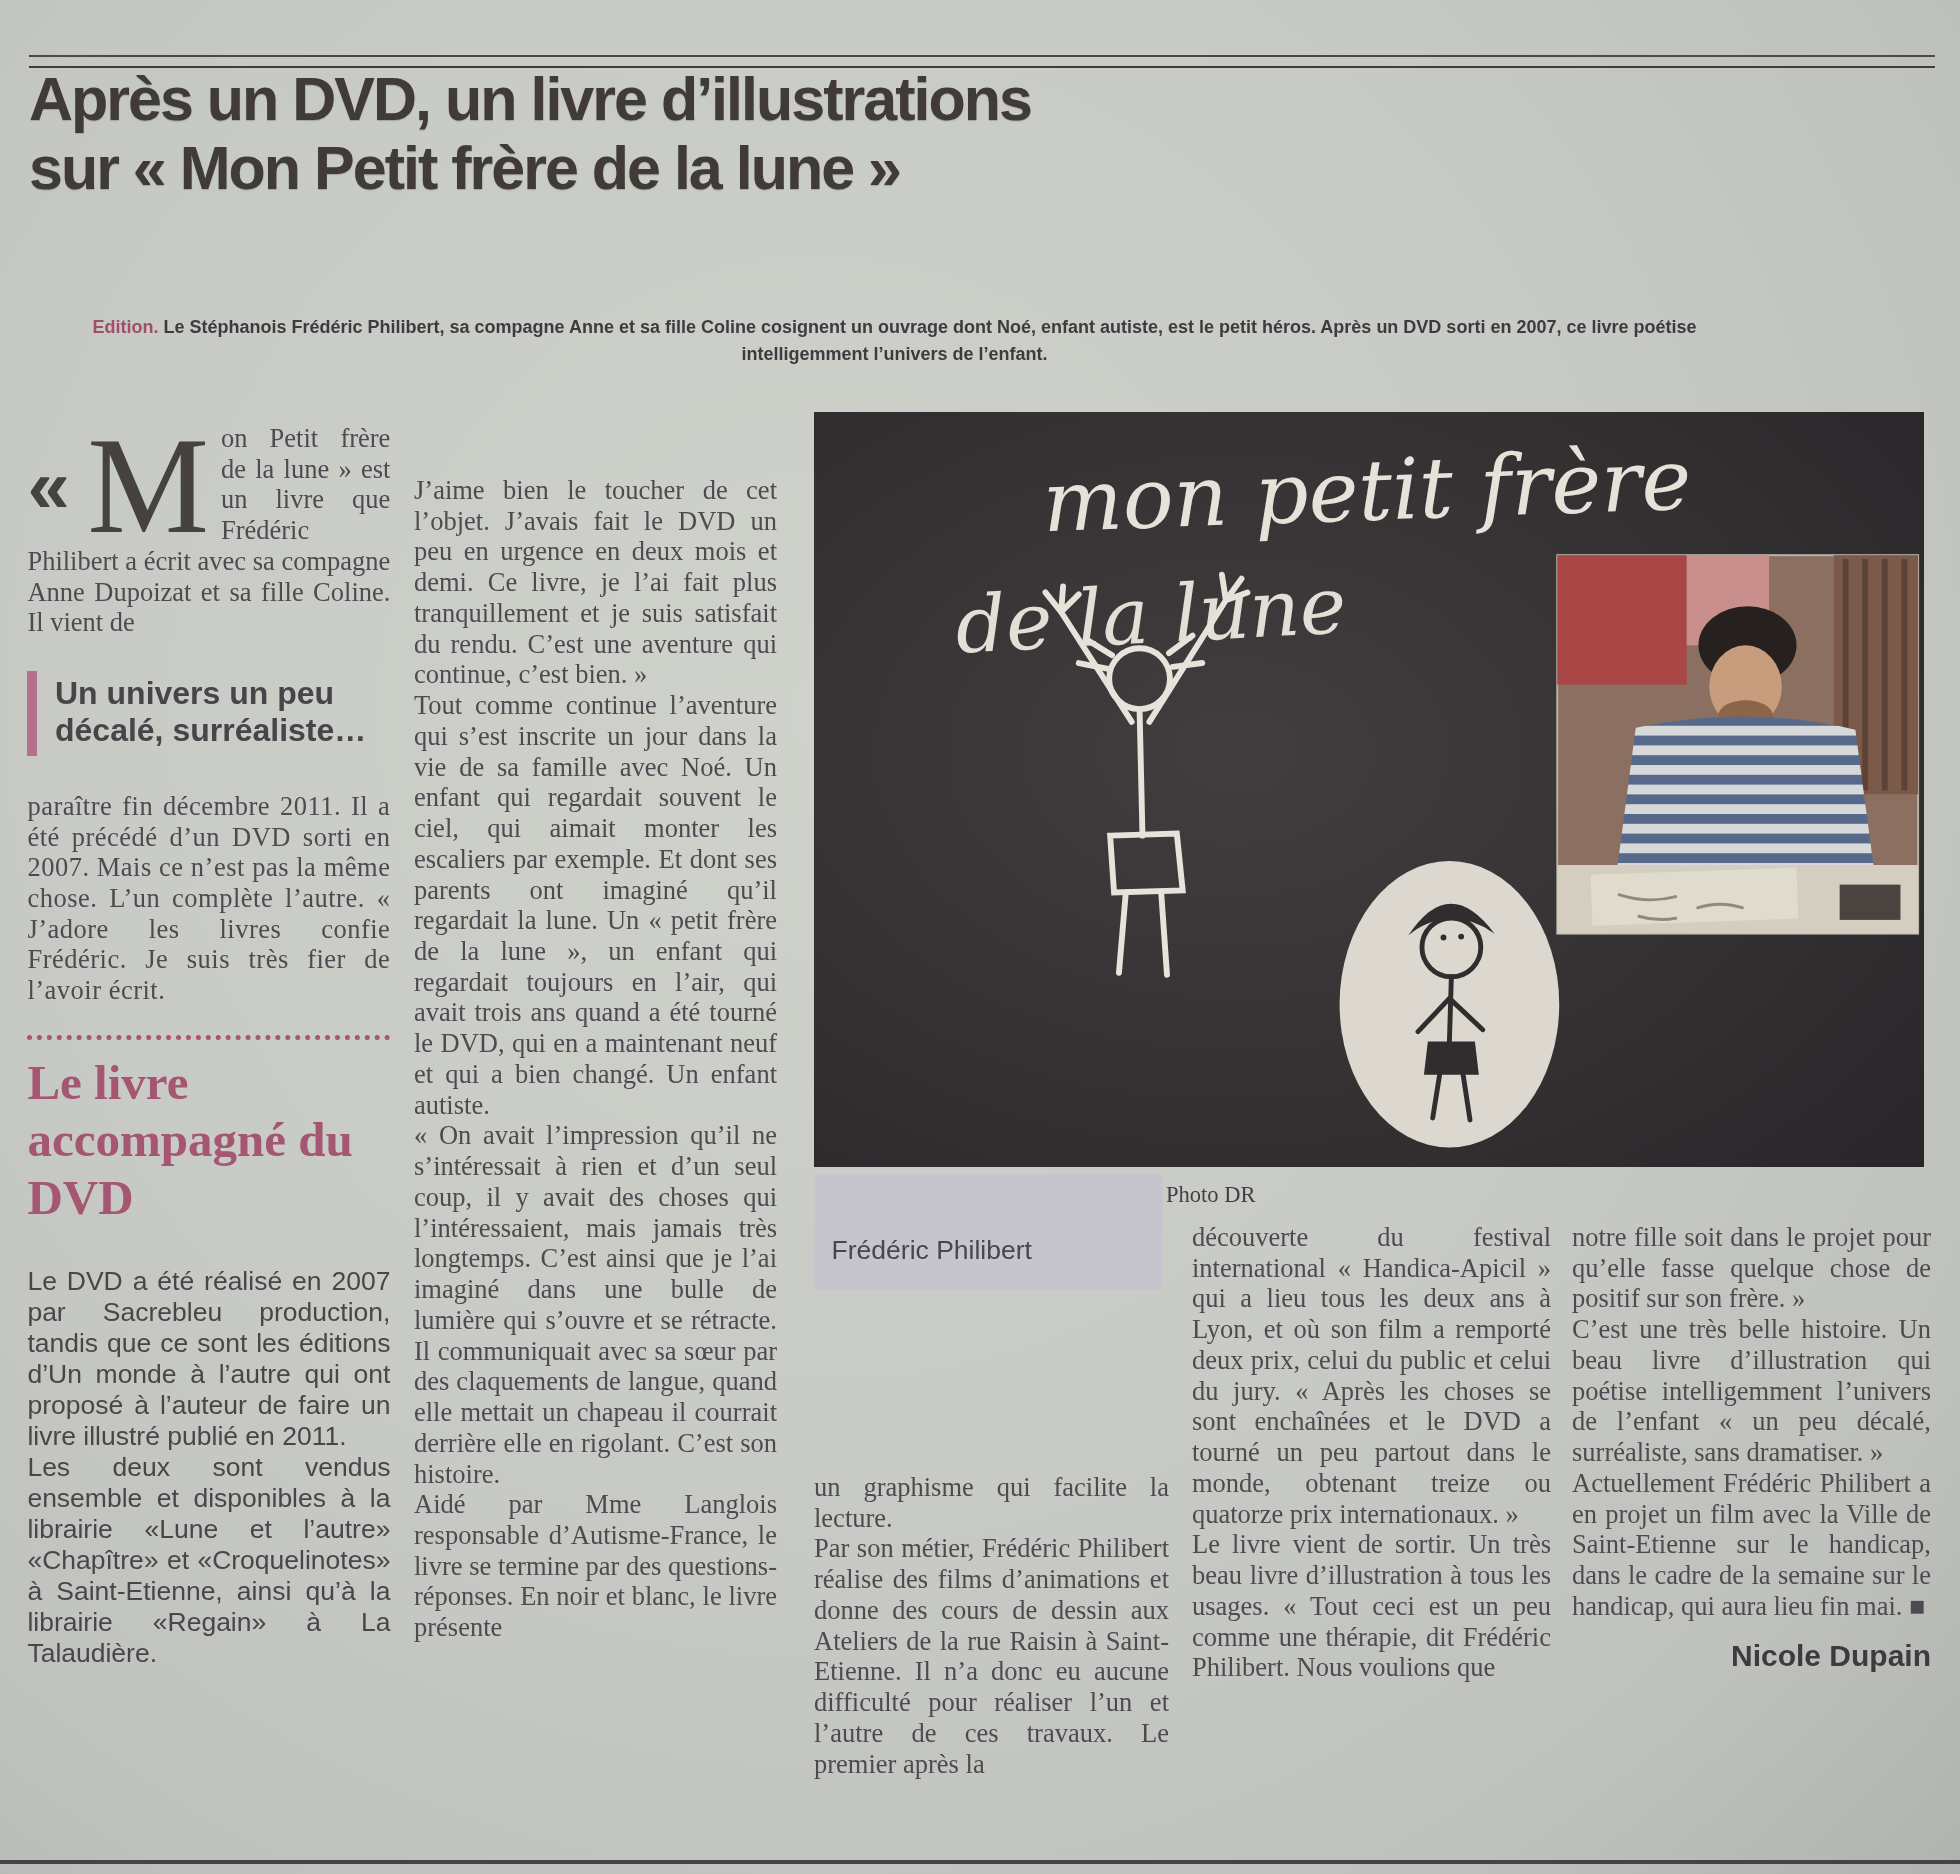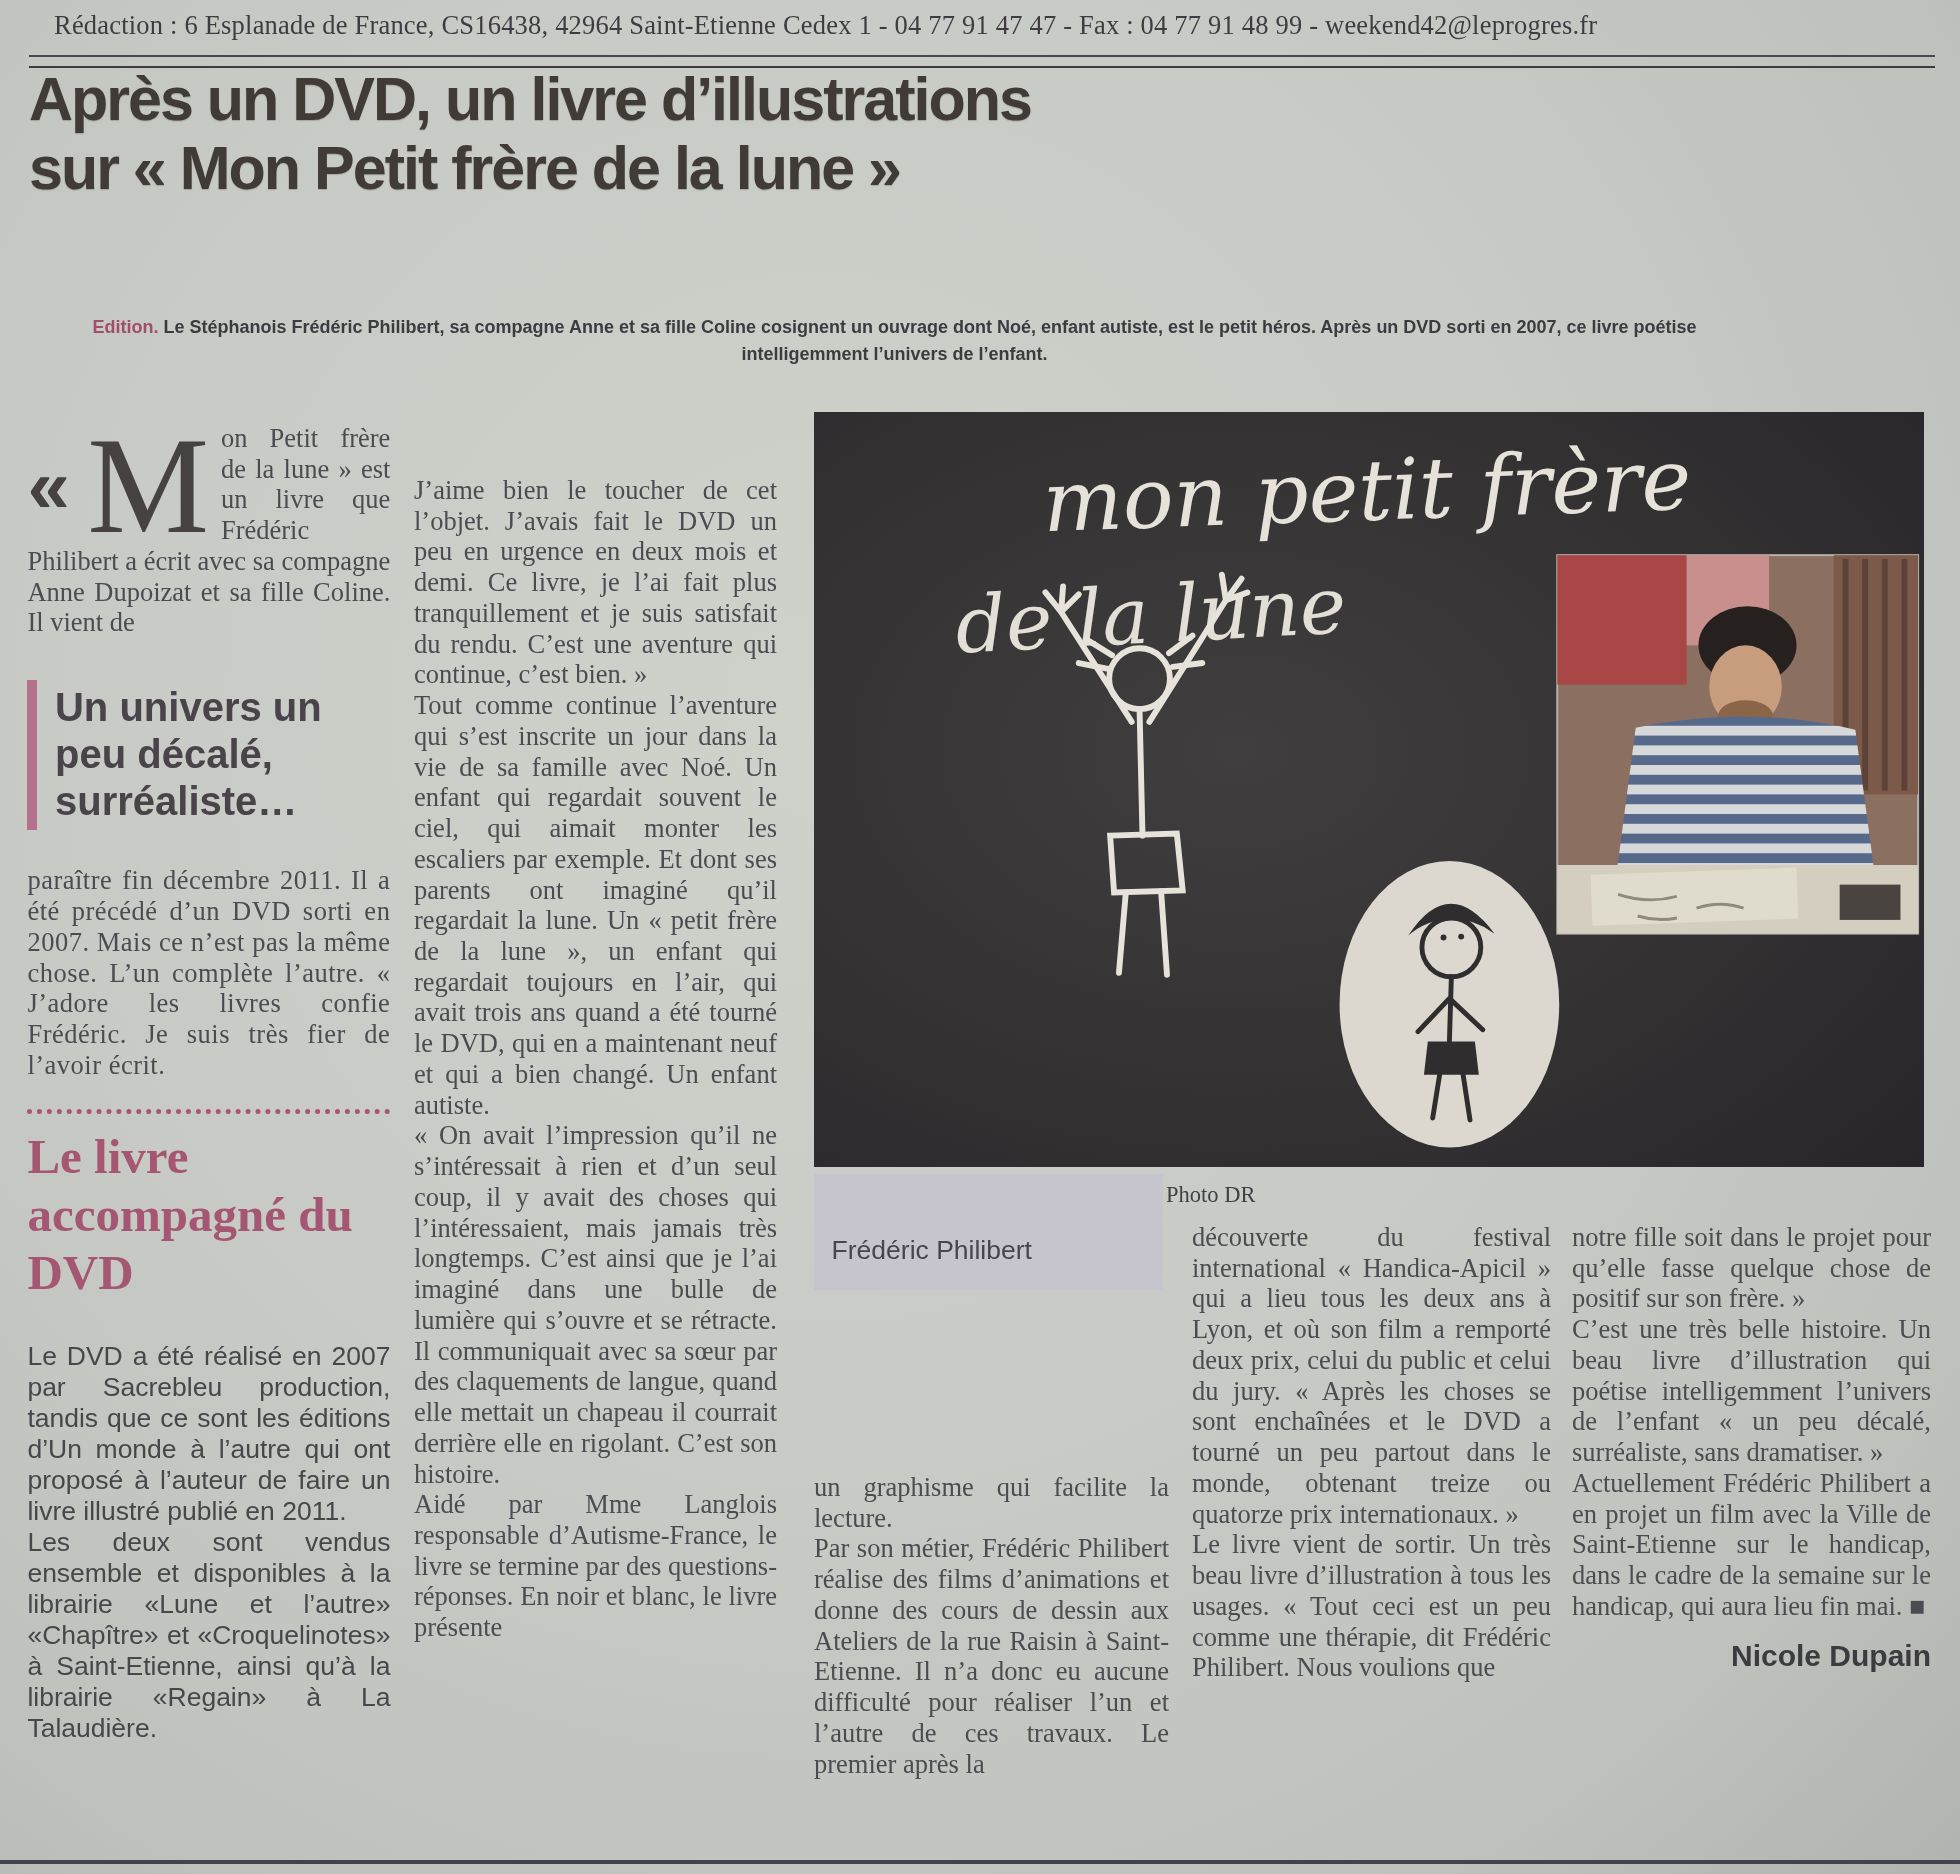--- a/index.html
+++ b/index.html
@@ -25,22 +25,22 @@
   .kicker{color:#a04e6c;}
   
   .col{position:absolute;text-align:justify;}
   .col p{margin:0;font-size:26.5px;line-height:1.16;}
   .serif p{font-family:"Liberation Serif", serif;color:#4c4b51;}
   
   .open-quote{float:left;font-size:76px;line-height:.9;margin:29px 17.6px 0 0;
     color:#454240;font-weight:bold;font-family:"Liberation Sans",sans-serif;}
   .dropcap{float:left;font-size:137px;line-height:.78;margin:9.8px 11.8px 5.9px 0;
     color:#454240;font-family:"Liberation Serif",serif;}
-  .subhead{margin:42px 0 0 0;border-left:10.8px solid #b4718c;padding:3.9px 0 5.9px 17.6px;
-    font-family:"Liberation Sans",sans-serif;font-weight:bold;font-size:40px;
+  .subhead{margin:33px 0 0 0;border-left:10.8px solid #b4718c;padding:3.9px 0 5.9px 17.6px;
+    font-family:"Liberation Sans",sans-serif;font-weight:bold;font-size:32px;
     line-height:1.17;color:#494449;text-align:left;}
   .para2{margin-top:35px !important;letter-spacing:0.5px;}
   .dotsep{border:none;border-top:5.9px dotted #a85570;margin:29px 0 13.7px 0;}
   .sidebar-title{font-family:"Liberation Serif",serif;font-weight:bold;font-size:49px;
     line-height:1.18;color:#a55672;text-align:left;margin:5.9px 0 39px 0;}
   .sidebar-p{font-family:"Liberation Sans",sans-serif !important;color:#47464b !important;
     font-size:26.5px !important;line-height:1.17 !important;}
   
   .photo{position:absolute;left:814px;top:412px;width:1110px;height:755px;}
   .photo-caption{position:absolute;left:1166px;top:1182px;
@@ -55,21 +55,20 @@
   
   .byline{margin-top:17.6px;text-align:right;font-family:"Liberation Sans",sans-serif;
     font-weight:bold;font-size:30px;color:#3c3b40;}
   .bottomrule{position:absolute;left:0;top:1860px;width:1960px;height:3.9px;background:#45434a;}
 </style>
 </head>
 <body>
 
 <div id="page">
 
-  <div class="masthead">Rédaction : 6 Esplanade de France, CS16438, 42964 Saint-Etienne Cedex 1 - 04 77 91 47 47 - Fax : 04 77 91 48 99 - weekend42@leprogres.fr</div>
   <div class="toprule"></div>
 
   <div class="headline">
     <div>Après un DVD, un livre d’illustrations</div>
     <div>sur « Mon Petit frère de la lune »</div>
   </div>
 
   <div class="standfirst">
     <span class="kicker">Edition.</span><span> Le Stéphanois Frédéric Philibert, sa compagne Anne et sa fille Coline cosignent un ouvrage dont Noé, enfant autiste, est le petit héros. Après un DVD sorti en 2007, ce livre poétise intelligemment l’univers de l’enfant.</span>
   </div>

